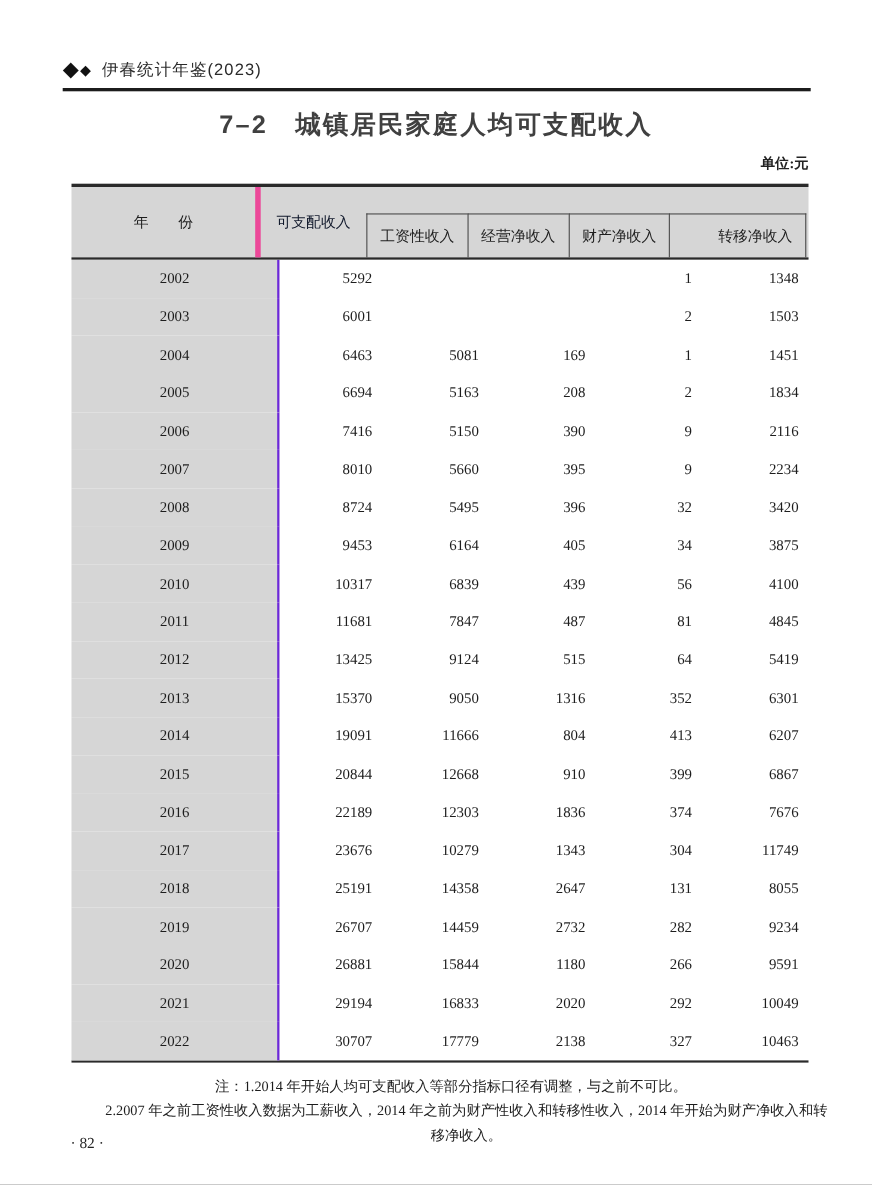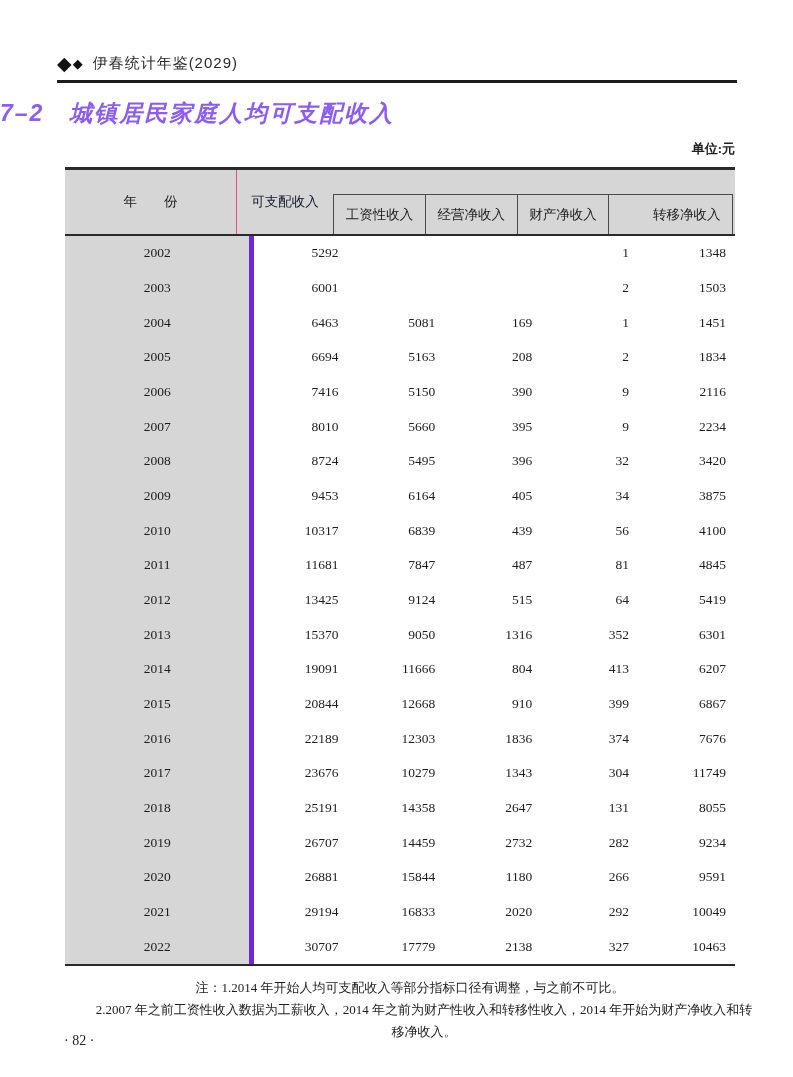--- a/index.html
+++ b/index.html
@@ -22,43 +22,44 @@
     border-bottom:3px solid #1c1c1c;
     font-family:"Liberation Sans","DejaVu Sans",sans-serif;
   }
   .diamond-lg { font-size:19px; line-height:19px; color:#111; }
   .diamond-sm { font-size:13px; line-height:13px; color:#111; margin-left:1px; margin-right:10px; }
   .header-text { font-size:15px; color:#2a2a2a; letter-spacing:1px; }
 
   
   .table-title {
     position:absolute; left:0; top:98px; width:100%;
+    text-align:center;
     font-family:"Liberation Sans","DejaVu Sans",sans-serif;
-    font-weight:700; font-size:23px; letter-spacing:2px; color:#8b5cf6;font-style:italic;
+    font-weight:700; font-size:23px; letter-spacing:2px; color:#404040;
   }
   .unit-label {
     position:absolute; right:58px; top:140px;
     font-size:13px; color:#222;font-weight:bold;
   }
 
   
   .stat-table {
     position:absolute; left:65px; top:167px; width:670px;
     border-top:3px solid #2a2a2a;
     border-bottom:2px solid #2a2a2a;
     font-size:13.5px;
   }
   .thead {
     position:relative; height:66px;
     background:#d6d6d6;
     border-bottom:2px solid #2a2a2a;
   }
   .year-head {
     position:absolute; left:0; top:0; width:172px; height:100%;
-    border-right:1px solid #ec4899;
+    border-right:5px solid #ec4899;
     display:flex; align-items:center; justify-content:center;
     color:#1d1d1d;
   }
   .disp-head {
     position:absolute; left:172px; top:0; width:96px; height:100%;
     display:flex; align-items:center; justify-content:center;
     color:#0f172a;
   }
   .sub-heads {
     position:absolute; left:268px; top:24px; width:400px; bottom:0;
@@ -71,21 +72,21 @@
     display:flex; align-items:center; justify-content:center;
     color:#1d1d1d;
   }
   .sub-head:last-child { border-right:1px solid #4a4a4a;padding-left:32px; }
 
   .tbody { height:728px; display:flex; flex-direction:column; }
   .row { flex:1; display:flex; }
   .cell { display:flex; align-items:center; }
   .cell-year {
     width:196px; background:#d6d6d6;
-    border-right:5px solid #6d28d9;
+    border-right:2px solid #6d28d9;
     justify-content:center;
   }
   .cell-num { justify-content:flex-end; padding-right:9px; }
   .row .cell:nth-child(2) { width:96px; }
   .row .cell:nth-child(n+3) { width:100px; }
 
   
   .notes {
     position:absolute; left:65px; top:977px; width:690px;
     font-size:13px; line-height:22px; color:#1d1d1d;text-align:center;
@@ -98,21 +99,21 @@
   }
 </style>
 </head>
 <body>
 
 <div class="page">
 
   <div class="page-header">
     <span class="diamond-lg">◆</span>
     <span class="diamond-sm">◆</span>
-    <span class="header-text">伊春统计年鉴(2029)</span>
+    <span class="header-text">伊春统计年鉴(2023)</span>
   </div>
 
   <div class="table-title">7–2　城镇居民家庭人均可支配收入</div>
 
   <div class="unit-label">单位:元</div>
 
   <div class="stat-table">
     <div class="thead">
       <div class="year-head">年　　份</div>
       <div class="disp-head">可支配收入</div>

